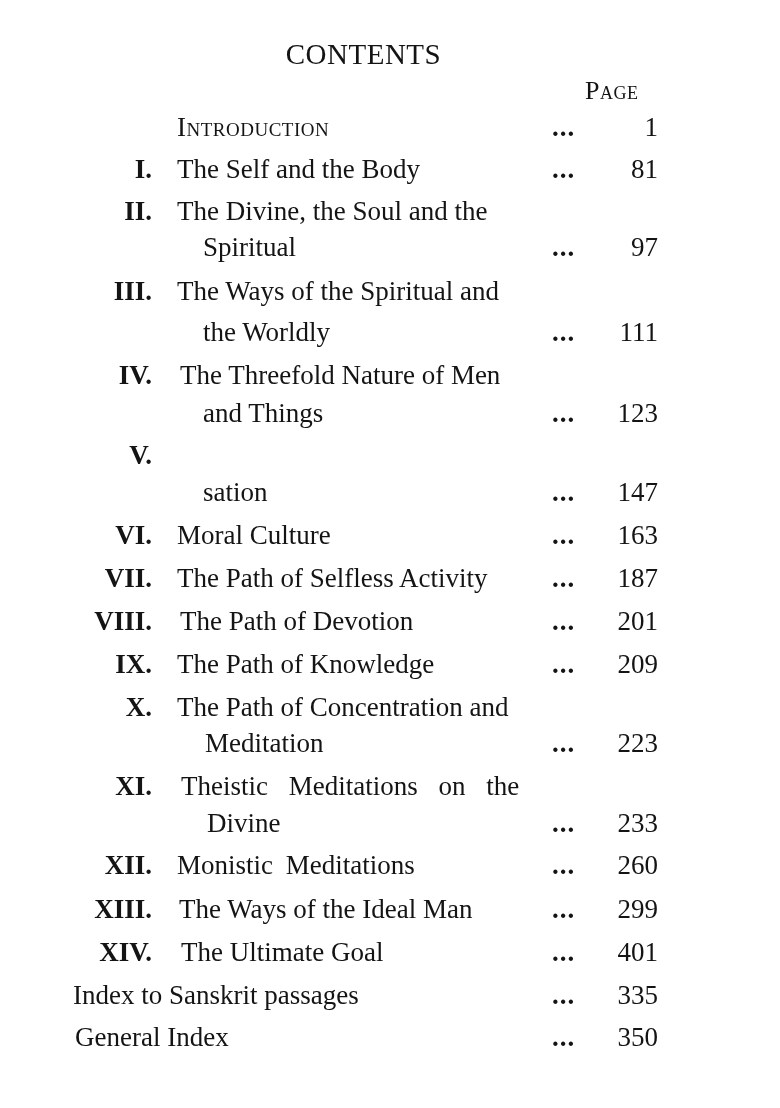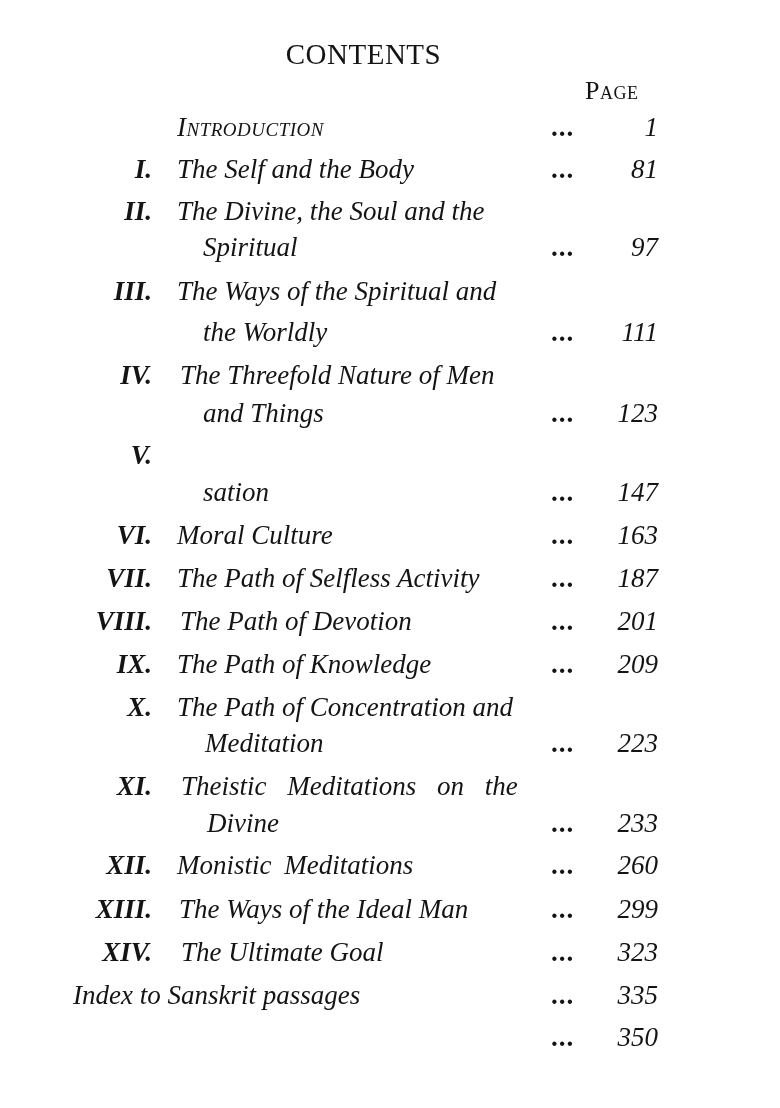--- a/index.html
+++ b/index.html
@@ -12,21 +12,21 @@
     .title {
       position: absolute; left: 0; width: 727px; top: 38px;
       text-align: center; font-size: 29px; letter-spacing: 0.5px;
     }
     .page-label {
       position: absolute; left: 585px; top: 76px; font-size: 26px;
       font-variant: small-caps; letter-spacing: 0.5px;
     }
     .line {
       position: absolute; left: 0; width: 780px; height: 34px;
-      font-size: 27px; line-height: 34px; white-space: nowrap; font-style: italic;
+      font-size: 27px; line-height: 34px; white-space: nowrap;
     }
     .num {
       position: absolute; right: 628px; top: 0; font-weight: bold; text-align: right;
     }
     .text { position: absolute; top: 0; }
     .dots { position: absolute; left: 552px; top: 0; font-weight: bold; letter-spacing: 1px; }
     .pg { position: absolute; right: 122px; top: 0; text-align: right; }
     .sc { font-variant: small-caps; letter-spacing: 0.5px; }
     .justify-wide { word-spacing: 14px; }
   </style>
@@ -148,26 +148,27 @@
     <span class="num">XIII.</span>
     <span class="text" style="left:179px">The Ways of the Ideal Man</span>
     <span class="dots">...</span>
     <span class="pg">299</span>
   </div>
 
   <div class="line" style="top:935px">
     <span class="num">XIV.</span>
     <span class="text" style="left:181px">The Ultimate Goal</span>
     <span class="dots">...</span>
-    <span class="pg">323</span>
+    <span class="pg">401</span>
   </div>
 
   <div class="line" style="top:978px">
     <span class="text" style="left:73px">Index to Sanskrit passages</span>
     <span class="dots">...</span>
     <span class="pg">335</span>
   </div>
 
   <div class="line" style="top:1020px">
+    <span class="text" style="left:75px">General Index</span>
     <span class="dots">...</span>
     <span class="pg">350</span>
   </div>
 </div>
 
 </body></html>

